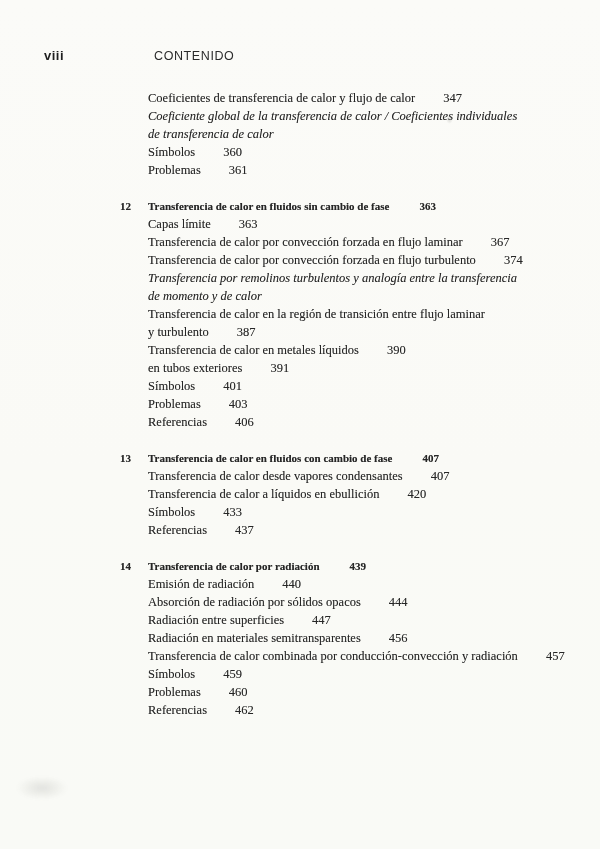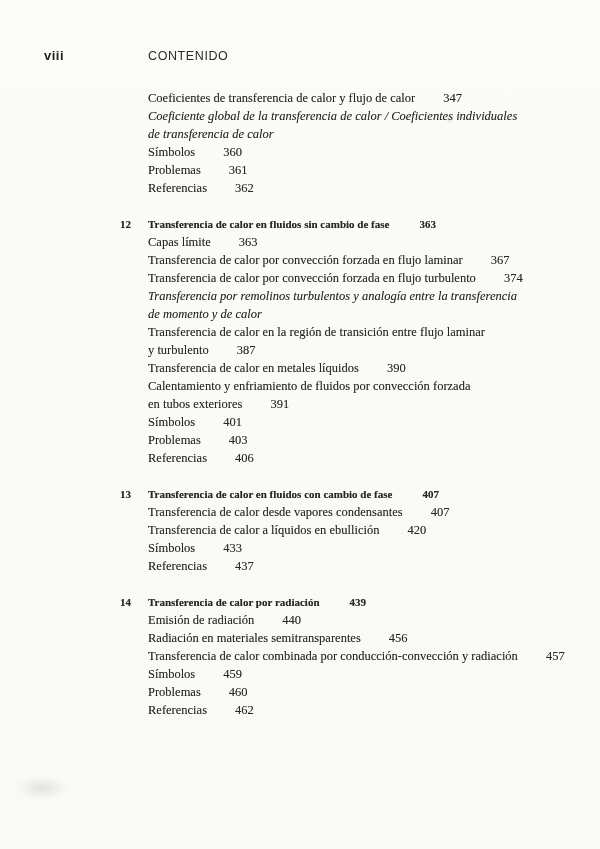--- a/index.html
+++ b/index.html
@@ -10,21 +10,21 @@
     font-family:"Liberation Serif", serif;
     color:#262626;
     -webkit-font-smoothing:antialiased;
   }
   .folio{
     position:absolute;left:44px;top:48px;
     font-family:"Liberation Sans", sans-serif;
     font-weight:bold;font-size:13px;letter-spacing:.5px;color:#1f1f1f;
   }
   .running-head{
-    position:absolute;left:148px;top:49px;
+    position:absolute;left:154px;top:49px;
     font-family:"Liberation Sans", sans-serif;
     font-size:12.5px;letter-spacing:.6px;color:#2b2b2b;
   }
   .toc{
     position:absolute;left:148px;top:89px;width:430px;
     font-size:12.5px;line-height:18px;
   }
   .toc-section{position:relative;}
   .chapter-head{
     position:relative;font-weight:bold;font-size:11px;
@@ -56,48 +56,48 @@
 <div class="page" style="color: rgb(38, 38, 38);">
   <div class="folio">viii</div>
   <div class="running-head">CONTENIDO</div>
   <div class="toc" id="toc">
       <section class="toc-section">
         <div class="line"><span class="t">Coeficientes de transferencia de calor y flujo de calor</span><span class="pg">347</span></div>
         <div class="line italic"><span class="t">Coeficiente global de la transferencia de calor / Coeficientes individuales</span></div>
         <div class="line italic"><span class="t">de transferencia de calor</span></div>
         <div class="line"><span class="t">Símbolos</span><span class="pg">360</span></div>
         <div class="line"><span class="t">Problemas</span><span class="pg">361</span></div>
-        <div class="line"><span class="t">Referencias</span><span class="pg">362</span></div>
       </section>
       <section class="toc-section">
         <div class="chapter-head"><span class="chapter-num">12</span><span class="chapter-title">Transferencia de calor en fluidos sin cambio de fase</span><span class="pg">363</span></div>
         <div class="line"><span class="t">Capas límite</span><span class="pg">363</span></div>
         <div class="line"><span class="t">Transferencia de calor por convección forzada en flujo laminar</span><span class="pg">367</span></div>
         <div class="line"><span class="t">Transferencia de calor por convección forzada en flujo turbulento</span><span class="pg">374</span></div>
         <div class="line italic"><span class="t">Transferencia por remolinos turbulentos y analogía entre la transferencia</span></div>
         <div class="line italic"><span class="t">de momento y de calor</span></div>
         <div class="line"><span class="t">Transferencia de calor en la región de transición entre flujo laminar</span></div>
         <div class="line"><span class="t">y turbulento</span><span class="pg">387</span></div>
         <div class="line"><span class="t">Transferencia de calor en metales líquidos</span><span class="pg">390</span></div>
-        <div class="line"><span class="t">Calentamiento y enfriamiento de fluidos por convección forzada</span></div>
         <div class="line"><span class="t">en tubos exteriores</span><span class="pg">391</span></div>
         <div class="line"><span class="t">Símbolos</span><span class="pg">401</span></div>
         <div class="line"><span class="t">Problemas</span><span class="pg">403</span></div>
         <div class="line"><span class="t">Referencias</span><span class="pg">406</span></div>
       </section>
       <section class="toc-section">
         <div class="chapter-head"><span class="chapter-num">13</span><span class="chapter-title">Transferencia de calor en fluidos con cambio de fase</span><span class="pg">407</span></div>
         <div class="line"><span class="t">Transferencia de calor desde vapores condensantes</span><span class="pg">407</span></div>
         <div class="line"><span class="t">Transferencia de calor a líquidos en ebullición</span><span class="pg">420</span></div>
         <div class="line"><span class="t">Símbolos</span><span class="pg">433</span></div>
         <div class="line"><span class="t">Referencias</span><span class="pg">437</span></div>
       </section>
       <section class="toc-section">
         <div class="chapter-head"><span class="chapter-num">14</span><span class="chapter-title">Transferencia de calor por radiación</span><span class="pg">439</span></div>
         <div class="line"><span class="t">Emisión de radiación</span><span class="pg">440</span></div>
+        <div class="line"><span class="t">Absorción de radiación por sólidos opacos</span><span class="pg">444</span></div>
+        <div class="line"><span class="t">Radiación entre superficies</span><span class="pg">447</span></div>
         <div class="line"><span class="t">Radiación en materiales semitransparentes</span><span class="pg">456</span></div>
         <div class="line"><span class="t">Transferencia de calor combinada por conducción-convección y radiación</span><span class="pg">457</span></div>
         <div class="line"><span class="t">Símbolos</span><span class="pg">459</span></div>
         <div class="line"><span class="t">Problemas</span><span class="pg">460</span></div>
         <div class="line"><span class="t">Referencias</span><span class="pg">462</span></div>
       </section>
     </div>
   <div class="smudge"></div>
   <div class="speck"></div>
 </div>

